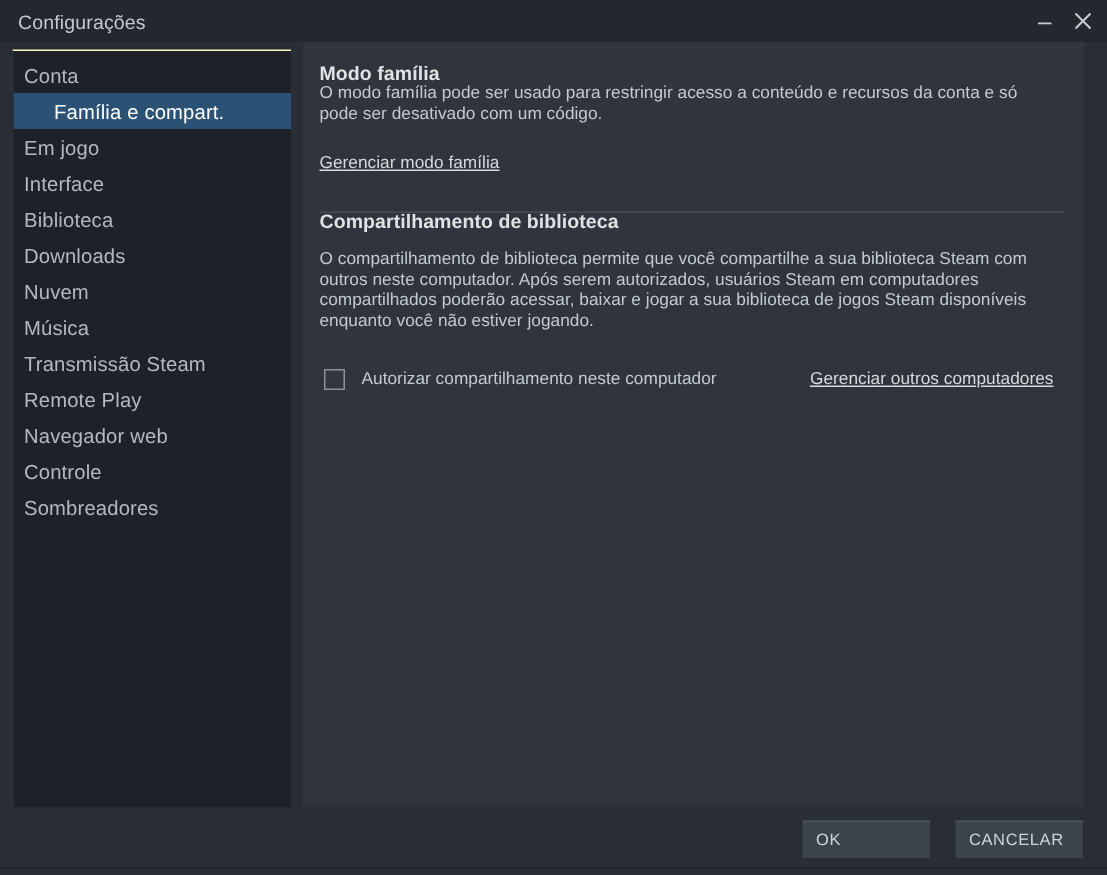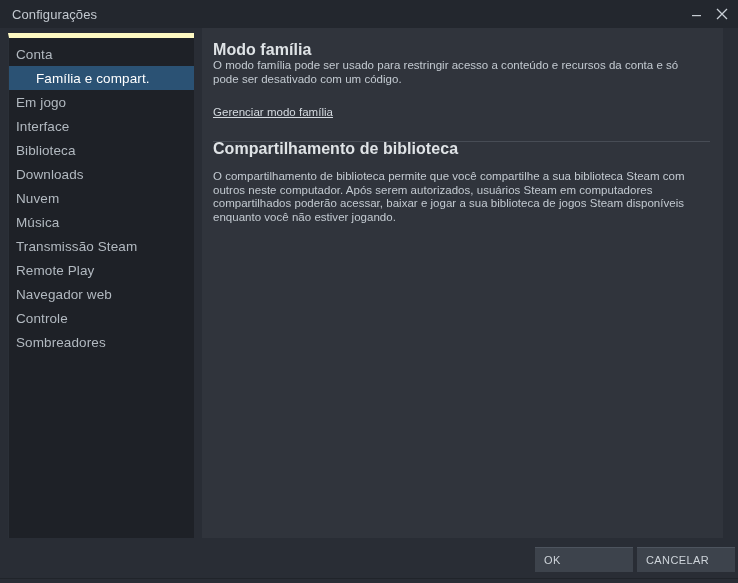--- a/index.html
+++ b/index.html
@@ -59,21 +59,21 @@
     cursor: default;
   }
   .win-btn svg { display: block; }
 
   
   .sidebar {
     position: absolute;
     left: 8px; top: 33px;
     width: 186px; height: 505px;
     background: #1e2127;
-    border-top: 5px solid #fef9c3;
+    border-top: 1px solid #fef9c3;
     border-left: 1px solid #2b3038;
     overflow: hidden;
   }
 
   .sidebar-list {
     position: absolute;
     left: 0; top: 4px;
     width: 186px;
   }
 
@@ -108,21 +108,21 @@
     background: #30343c;
   }
 
   .section {
     position: absolute;
     left: 11px;
     width: 500px;
   }
 
   .section-title {
-    font-size: 16px;
+    font-size: 13px;
     font-weight: bold;
     color: #dfe3e6;
     letter-spacing: 0.05px;
   }
 
   .section-body {
     font-size: 11.5px;
     color: #c3cad1;
     line-height: 13.5px;
     letter-spacing: 0.02px;
@@ -187,21 +187,21 @@
   .footer-sep {
     position: absolute;
     left: 0; top: 578px;
     width: 738px; height: 1px;
     background: #20242a;
   }
 
   .btn {
     position: absolute;
     top: 547px;
-    width: 98px; height: 25px;
+    width: 85px; height: 25px;
     background: #3d434c;
     border: none;
     border-top: 1px solid #4d545e;
     font-family: "Liberation Sans", sans-serif;
     font-size: 11px;
     color: #ced4da;
     text-align: left;
     padding-left: 9px;
     letter-spacing: 0.4px;
     cursor: pointer;
@@ -284,20 +284,25 @@
       <a class="link">Gerenciar modo família</a>
     </div>
 
     <div class="divider"></div>
 
     <div class="section" id="library-share">
       <div class="section-title">Compartilhamento de biblioteca</div>
       <div class="section-body">O compartilhamento de biblioteca permite que você compartilhe a sua biblioteca Steam com outros neste computador. Após serem autorizados, usuários Steam em computadores compartilhados poderão acessar, baixar e jogar a sua biblioteca de jogos Steam disponíveis enquanto você não estiver jogando.</div>
     </div>
 
+    <div class="checkbox-row">
+      <div class="checkbox"></div>
+      <div class="checkbox-label">Autorizar compartilhamento neste computador</div>
+      <a class="link manage-link">Gerenciar outros computadores</a>
+    </div>
 
   </div>
 
   <div class="footer-sep"></div>
   <button class="btn btn-ok">OK</button>
   <button class="btn btn-cancel">CANCELAR</button>
 
 </div>
 
 </body></html>

